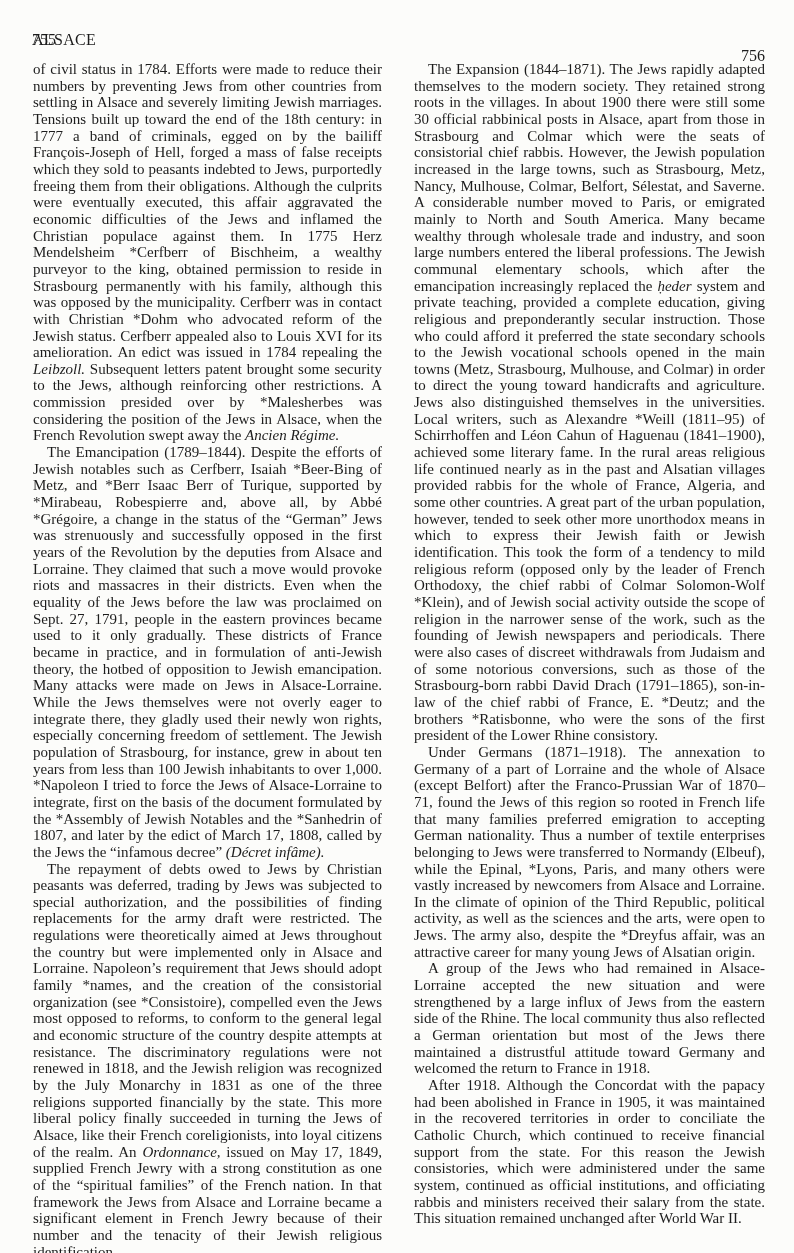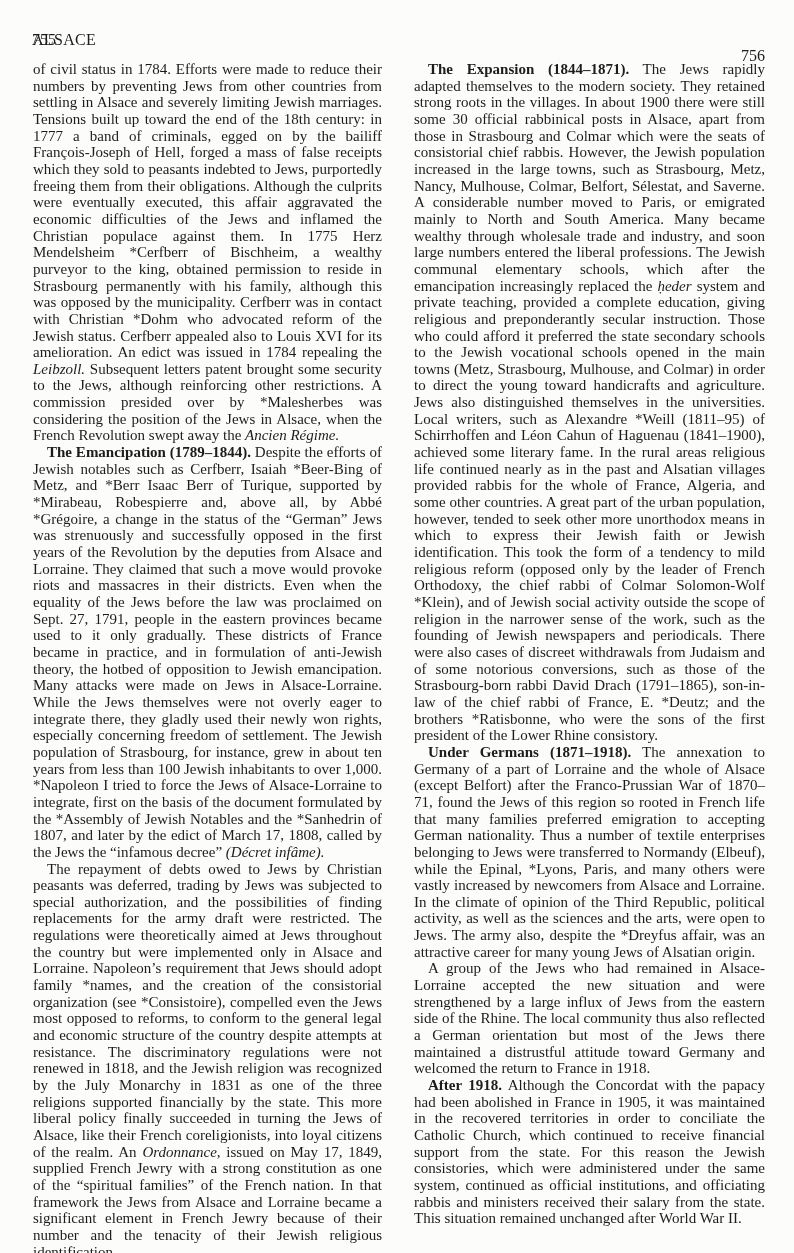--- a/index.html
+++ b/index.html
@@ -18,21 +18,21 @@
   .header .title { position: absolute; left: 0; right: 0; text-align: left; letter-spacing: 0.3px; }
   .col {
     position: absolute; top: 61px; width: 349px;
     font-size: 15px; line-height: 16.65px;
     text-align: justify; hyphens: manual;
   }
   .col.left { left: 33px; }
   .col.right { left: 414px; width: 351px; }
   .col p { margin: 0; text-indent: 14px; }
   .col p.first { text-indent: 0; }
-  .col b { font-weight: bold; }
+  .col b { font-weight: normal; }
   .col i { font-style: italic; }
 </style>
 </head>
 <body>
 
 <div class="header">
   <span class="pl">755</span>
   <span class="title">ALSACE</span>
   <span class="pr">756</span>
 </div>

